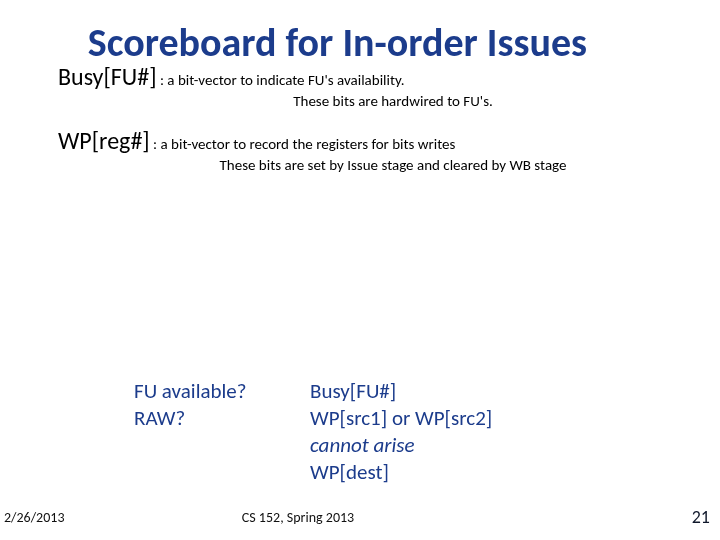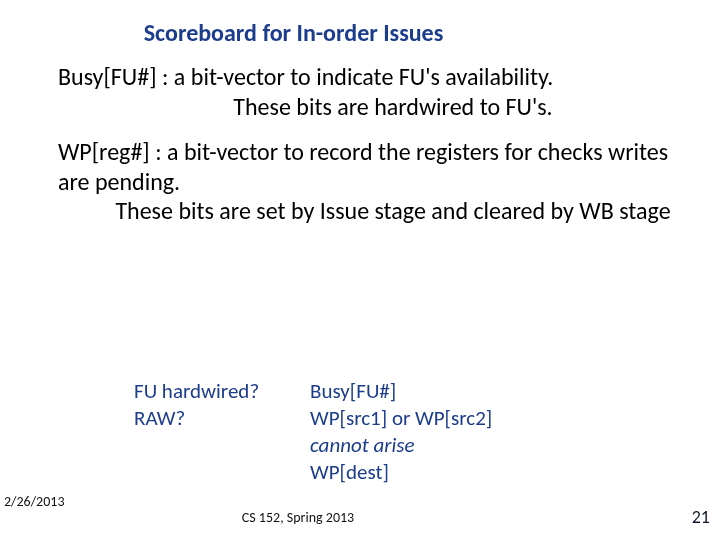--- a/index.html
+++ b/index.html
@@ -16,38 +16,38 @@
     position: relative;
     width: 720px;
     height: 540px;
     box-sizing: border-box;
   }
   .title {
     position: absolute;
     top: 18px;
     left: 0;
     width: 587px;
-    text-align: center;
-    font-size: 24px;
+    text-align: right;
+    font-size: 40px;
     font-weight: 700;
     color: #1c3c8c;
   }
   .body {
     position: absolute;
     top: 62px;
     left: 58px;
     right: 42px;
     font-size: 22px;
     line-height: 1.22;
   }
   .term {
     font-size: 24px;
   }
   .sub {
-    font-size: 24px;
+    font-size: 15px;
   }
   .indent1 { padding-left: 50px; text-align: center; }
   .indent2 { padding-left: 150px; }
   .block { margin-bottom: 16px; }
   .two-col {
     position: absolute;
     top: 378px;
     left: 134px;
     display: flex;
     gap: 26px;
@@ -60,50 +60,49 @@
   .col-left { width: 150px; }
   .italic { font-style: italic; }
   .footer {
     position: absolute;
     bottom: 14px;
     left: 0;
     width: 720px;
     font-size: 14px;
     color: #111;
   }
-  .footer-date { position: absolute; left: 4px; bottom: 16px; }
+  .footer-date { position: absolute; left: 4px; bottom: 0; }
   .footer-center { position: absolute; left: 0; width: 596px; text-align: center; bottom: 0; }
   .footer-page { position: absolute; right: 10px; bottom: -2px; font-size: 18px; color: #0f172a; }
 </style>
 </head>
 <body>
 
 <div class="slide">
 
   <div class="title">Scoreboard for In-order Issues</div>
 
   <div class="body">
 
     <div class="block">
       <span class="term">Busy[FU#]</span><span class="sub"> : a bit-vector to indicate FU's availability.</span>
       <div class="sub indent1">These bits are hardwired to FU's.</div>
     </div>
 
     <div class="block">
-      <span class="term">WP[reg#]</span><span class="sub"> : a bit-vector to record the registers for checks writes</span>
-      <div class="sub">are pending.</div>
+      <span class="term">WP[reg#]</span><span class="sub"> : a bit-vector to record the registers for bits writes</span>
       <div class="sub indent1">These bits are set by Issue stage and cleared by WB stage</div>
     </div>
 
 
   </div>
 
   <div class="two-col">
     <div class="col-left">
-      <div>FU hardwired?</div>
+      <div>FU available?</div>
       <div>RAW?</div>
     </div>
     <div class="col-right">
       <div>Busy[FU#]</div>
       <div>WP[src1] or WP[src2]</div>
       <div class="italic">cannot arise</div>
       <div>WP[dest]</div>
     </div>
   </div>
 

